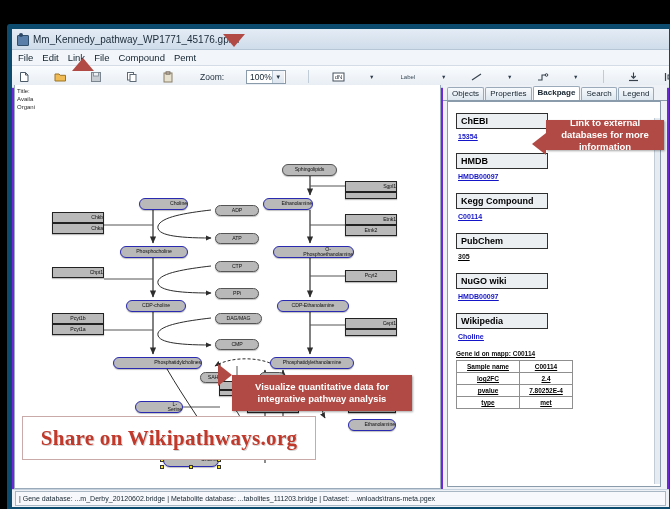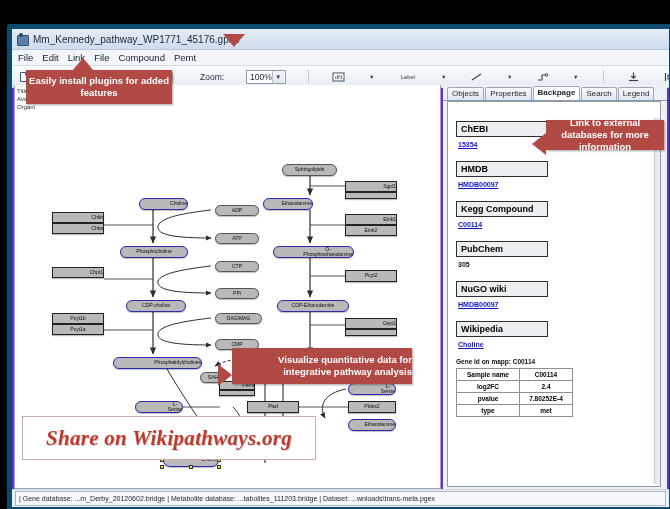--- a/index.html
+++ b/index.html
@@ -127,21 +127,21 @@
     font-size:8px;color:#16242f;padding:1px 4px 1px 4px;
     background:linear-gradient(#f7fafc,#dde6ef);
     border:1px solid #9aaabb;border-bottom:none;border-radius:2px 2px 0 0;
     white-space:nowrap;line-height:10px;
   }
   .tab.active{background:#fff;font-weight:bold;padding-bottom:2px;}
   .backpage{
     position:absolute;left:4px;top:16px;right:6px;bottom:2px;
     background:#fff;border:1px solid #8a9bab;overflow:hidden;
   }
-  .bp-inner{padding:16px 0 0 8px;}
+  .bp-inner{padding:8px 0 0 8px;text-decoration:underline;}
   .db-head{
     display:inline-block;min-width:92px;box-sizing:border-box;
     background:#eceff2;border:1px solid #2f2f2f;
     font-size:9px;font-weight:bold;color:#000;padding:2px 4px;
     margin-bottom:4px;
   }
   .db-link{
     font-size:7px;color:#1414c8;text-decoration:underline;display:block;
     margin:0 0 10px 2px;font-weight:bold;
   }
@@ -203,21 +203,21 @@
     border-top:11px solid transparent;border-bottom:11px solid transparent;
     border-left:14px solid #b14a44;
   }
   .share-box{
     position:absolute;left:22px;top:416px;width:292px;height:42px;
     background:#fff;border:1px solid #c9aaa8;z-index:41;
     display:flex;align-items:center;justify-content:center;
   }
   .share-box span{
     font-family:"Liberation Serif", serif;
-    font-style:italic;font-weight:bold;font-size:21px;color:#c0392b;
+    font-weight:bold;font-size:21px;color:#c0392b;
     text-shadow:1px 1px 0 rgba(0,0,0,.18);letter-spacing:.3px;
   }
 </style>
 </head>
 <body>
 
 <div id="root">
 
   <div class="app-window">
 
@@ -613,26 +613,25 @@
       </div>
     </div>
 
     <div class="status-bar">
       <div class="status-box">| Gene database: ...m_Derby_20120602.bridge | Metabolite database: ...tabolites_111203.bridge | Dataset: ...wnloads\trans-meta.pgex</div>
     </div>
   </div>
 
   <div class="arrow-down" style="left:223px;top:34px;"></div>
 
-  <div class="callout" style="left:26px;top:70px;width:146px;height:34px;font-size:9.5px;">Easily install plugins for added features</div>
   <div class="arrow-up" style="left:72px;top:58px;"></div>
 
   <div class="callout" style="left:546px;top:120px;width:118px;height:30px;font-size:9.5px;">Link  to external databases  for more information</div>
   <div class="arrow-left" style="left:532px;top:133px;"></div>
 
-  <div class="callout" style="left:232px;top:348px;width:180px;height:36px;font-size:9.5px;text-align:right;">Visualize quantitative data  for integrative pathway analysis</div>
+  <div class="callout" style="left:232px;top:375px;width:180px;height:36px;font-size:9.5px;">Visualize quantitative data  for integrative pathway analysis</div>
   <div class="arrow-right" style="left:218px;top:364px;"></div>
 
   <div class="share-box">
     <span>Share on Wikipathways.org</span>
   </div>
 
 </div>
 
 </body></html>

